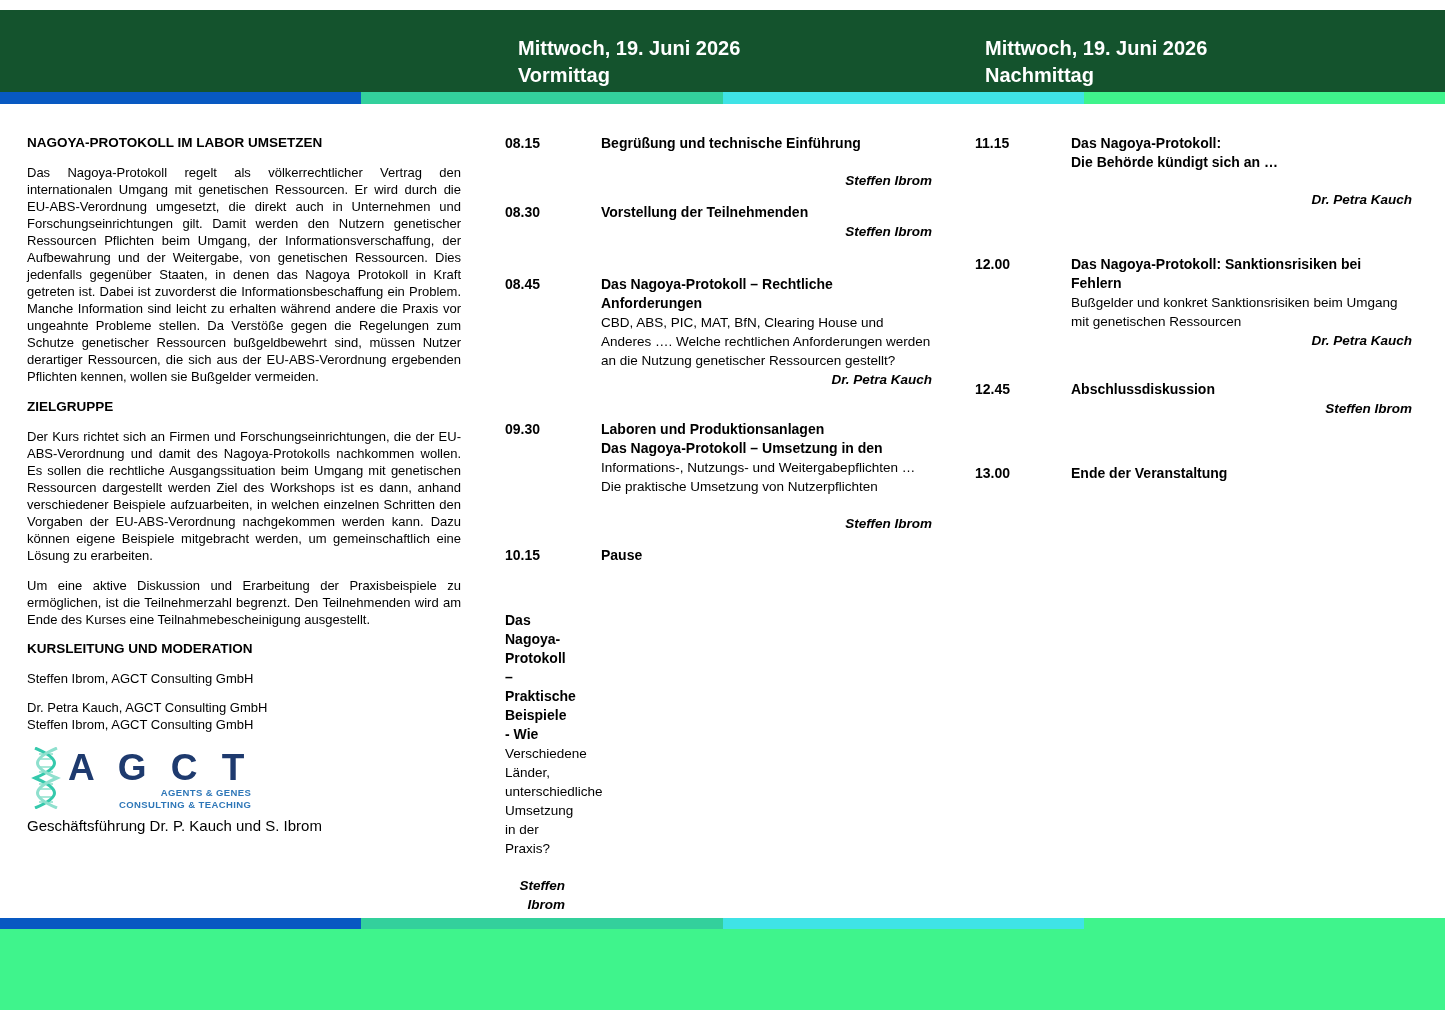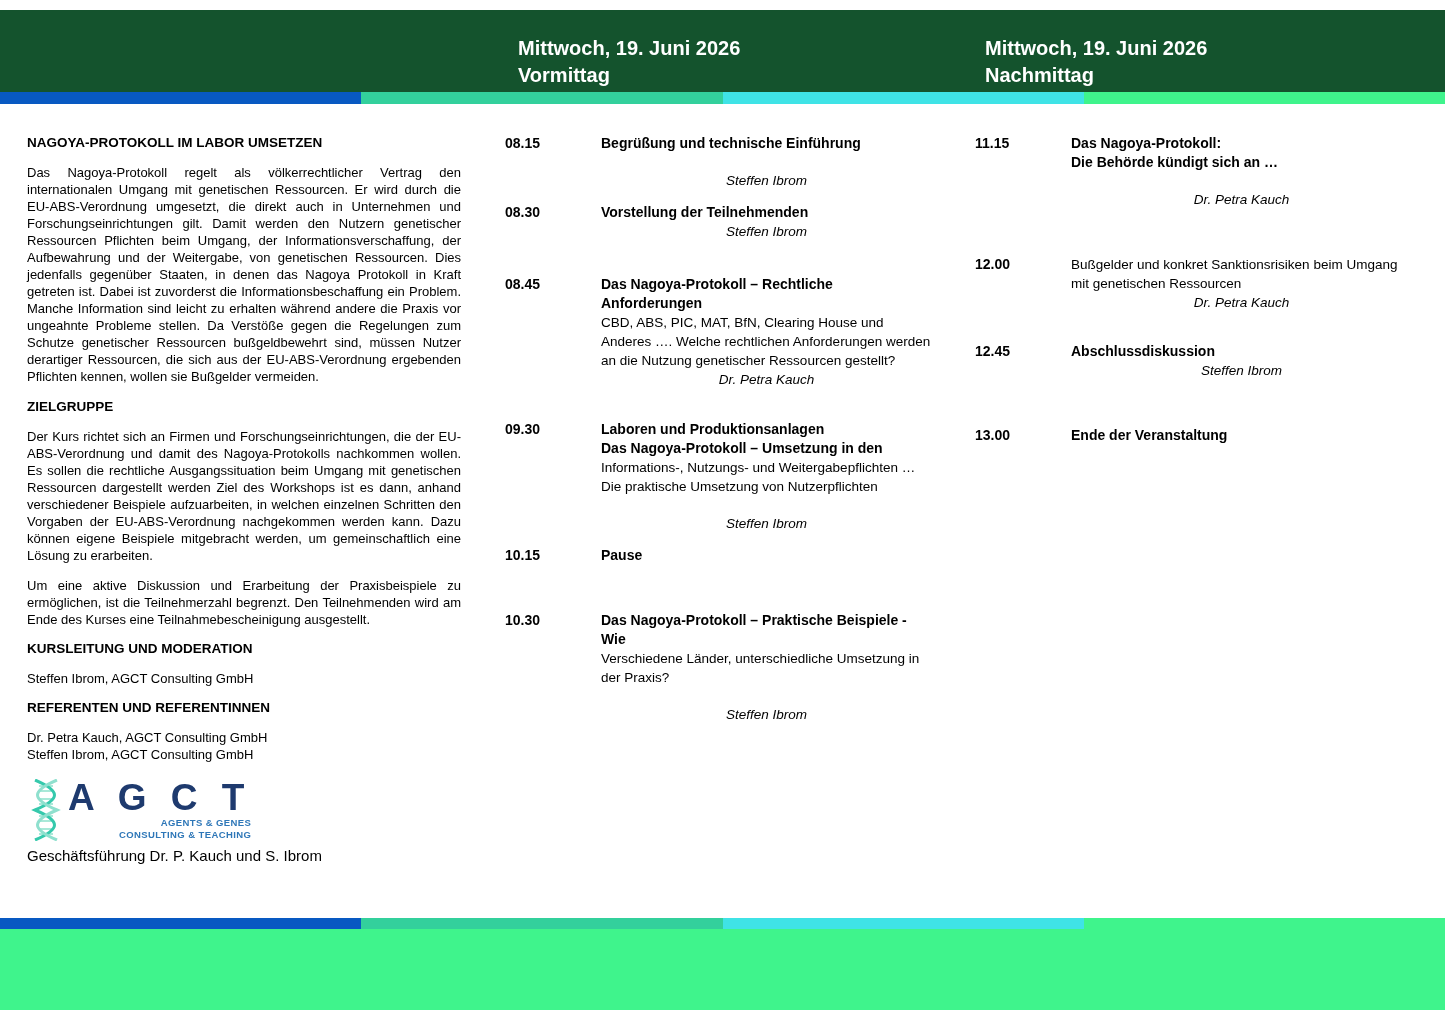--- a/index.html
+++ b/index.html
@@ -27,26 +27,26 @@
   
   .lh{font-weight:bold;font-size:13.5px;margin:0 0 13px;}
   .lp{margin:0 0 13px;text-align:justify;}
   .lp.last{margin-bottom:12px;}
   .plain{margin:0 0 12px;}
   .two-line div{margin:0;}
   
   .item{display:grid;grid-template-columns:60px 1fr;gap:36px;}
   .time{font-weight:bold;font-size:14px;}
   .title{font-weight:bold;font-size:14px;}
-  .speaker{font-style:italic;text-align:center;}
+  .speaker{font-style:italic;text-align:right;font-weight:bold;}
   .sgap{margin-top:18px;}
   .mb13{margin-bottom:13px}.mb30{margin-bottom:30px}.mb31{margin-bottom:31px}
   .mb33{margin-bottom:34px}.mb46{margin-bottom:46px}
   
-  .logo-row{display:flex;align-items:flex-end;margin:14px 0 6px;}
+  .logo-row{display:flex;align-items:flex-start;margin:14px 0 6px;}
   .helix{width:38px;height:62px;margin-right:3px;flex:0 0 auto;}
   .logo-text{display:flex;flex-direction:column;padding-top:2px;}
   .letters{font-weight:bold;font-size:37px;line-height:38px;letter-spacing:7px;white-space:nowrap;}
   .sub{font-weight:bold;font-size:9.5px;line-height:12px;letter-spacing:0.4px;text-align:right;}
   .mgmt{font-size:15px;line-height:17px;}
 </style>
 </head>
 <body>
 
 <div class="banner" style="background:#14532d;">
@@ -68,21 +68,20 @@
 </div>
 
 <div class="col" id="col-left">
   <p class="lh">NAGOYA-PROTOKOLL IM LABOR UMSETZEN</p>
   <p class="lp">Das Nagoya-Protokoll regelt als völkerrechtlicher Vertrag den internationalen Umgang mit genetischen Ressourcen. Er wird durch die EU-ABS-Verordnung umgesetzt, die direkt auch in Unternehmen und Forschungseinrichtungen gilt. Damit werden den Nutzern genetischer Ressourcen Pflichten beim Umgang, der Informationsverschaffung, der Aufbewahrung und der Weitergabe, von genetischen Ressourcen. Dies jedenfalls gegenüber Staaten, in denen das Nagoya Protokoll in Kraft getreten ist. Dabei ist zuvorderst die Informationsbeschaffung ein Problem. Manche Information sind leicht zu erhalten während andere die Praxis vor ungeahnte Probleme stellen. Da Verstöße gegen die Regelungen zum Schutze genetischer Ressourcen bußgeldbewehrt sind, müssen Nutzer derartiger Ressourcen, die sich aus der EU-ABS-Verordnung ergebenden Pflichten kennen, wollen sie Bußgelder vermeiden.</p>
   <p class="lh">ZIELGRUPPE</p>
   <p class="lp">Der Kurs richtet sich an Firmen und Forschungseinrichtungen, die der EU-ABS-Verordnung und damit des Nagoya-Protokolls nachkommen wollen. Es sollen die rechtliche Ausgangssituation beim Umgang mit genetischen Ressourcen dargestellt werden Ziel des Workshops ist es dann, anhand verschiedener Beispiele aufzuarbeiten, in welchen einzelnen Schritten den Vorgaben der EU-ABS-Verordnung nachgekommen werden kann. Dazu können eigene Beispiele mitgebracht werden, um gemeinschaftlich eine Lösung zu erarbeiten.</p>
   <p class="lp last">Um eine aktive Diskussion und Erarbeitung der Praxisbeispiele zu ermöglichen, ist die Teilnehmerzahl begrenzt. Den Teilnehmenden wird am Ende des Kurses eine Teilnahmebescheinigung ausgestellt.</p>
   <p class="lh">KURSLEITUNG UND MODERATION</p>
   <p class="plain">Steffen Ibrom, AGCT Consulting GmbH</p>
-  <p class="lh">REFERENTEN UND REFERENTINNEN</p>
   <div class="two-line">
     <div>Dr. Petra Kauch, AGCT Consulting GmbH</div>
     <div>Steffen Ibrom, AGCT Consulting GmbH</div>
   </div>
   <div class="logo-row">
     <svg class="helix" viewBox="0 0 38 62">
       <path d="M12,7 H26 M11,12 H27 M12,25 H26 M11,20 H27 M12,37 H26 M11,42 H27 M12,55 H26 M11,50 H27" stroke="#A9E8D8" stroke-width="2" fill="none"></path>
       <path d="M8,1 C34,12 34,20 8,31 C34,42 34,50 8,61" stroke="#35C9AC" stroke-width="3" fill="none"></path>
       <path d="M30,1 C4,12 4,20 30,31 C4,42 4,50 30,61" stroke="#8FE0CE" stroke-width="3" fill="none"></path>
     </svg>
@@ -135,21 +134,20 @@
   </div>
 
   <div class="item mb46">
     <div class="time">10.15</div>
     <div>
       <div class="title">Pause</div>
     </div>
   </div>
 
   <div class="item">
-    <div class="time">10.30</div>
     <div>
       <div class="title">Das Nagoya-Protokoll – Praktische Beispiele - Wie</div>
       <div>Verschiedene Länder, unterschiedliche Umsetzung in der Praxis?</div>
       <div class="speaker sgap">Steffen Ibrom</div>
     </div>
   </div>
 
 </div>
 
 <div class="col" id="col-right">
@@ -159,20 +157,21 @@
     <div>
       <div class="title">Das Nagoya-Protokoll:</div>
       <div class="title">Die Behörde kündigt sich an …</div>
       <div class="speaker sgap">Dr. Petra Kauch</div>
     </div>
   </div>
 
   <div class="item mb30">
     <div class="time">12.00</div>
     <div>
+      <div class="title">Das Nagoya-Protokoll: Sanktionsrisiken bei Fehlern</div>
       <div>Bußgelder und konkret Sanktionsrisiken beim Umgang mit genetischen Ressourcen</div>
       <div class="speaker">Dr. Petra Kauch</div>
     </div>
   </div>
 
   <div class="item mb46">
     <div class="time">12.45</div>
     <div>
       <div class="title">Abschlussdiskussion</div>
       <div class="speaker">Steffen Ibrom</div>

